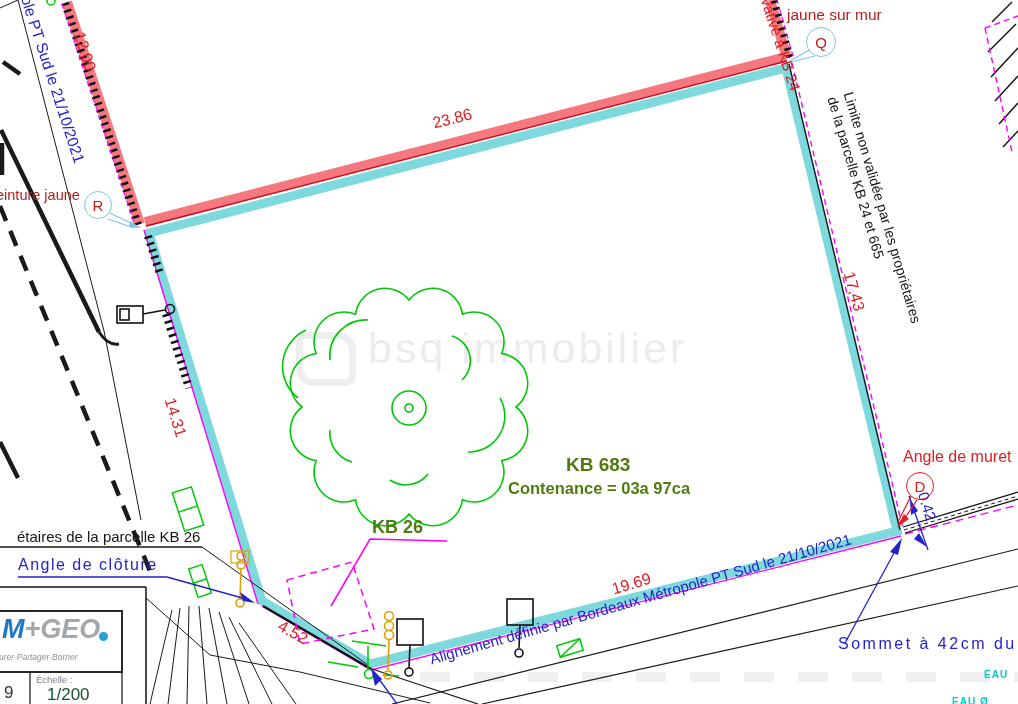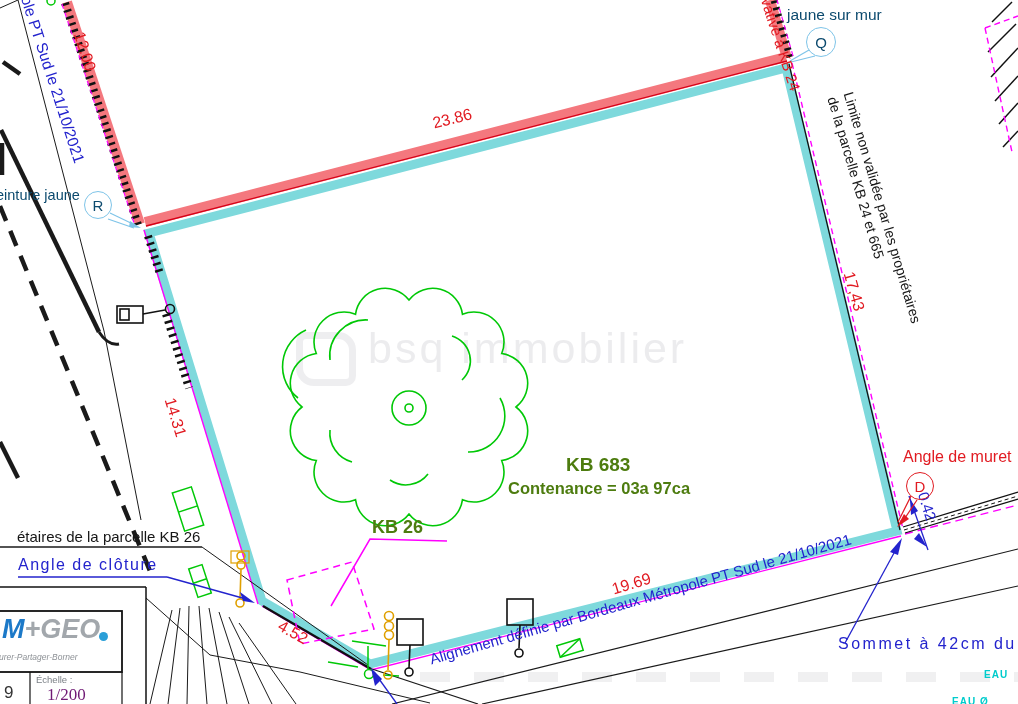--- a/index.html
+++ b/index.html
@@ -4,21 +4,21 @@
 <style>
   html,body{margin:0;padding:0;background:#fff;}
   #canvas{position:relative;width:1018px;height:704px;background:#fff;overflow:hidden;
           font-family:"Liberation Sans",sans-serif;}
   #linework{position:absolute;left:0;top:0;}
   .lbl{position:absolute;white-space:nowrap;transform-origin:0 0;line-height:1.05;}
   .blue{color:#2323cd;}
   .red{color:#e11b22;}
   .mag{color:#4d7c0f;font-weight:bold;}
   .blk{color:#161616;}
-  .lblue{color:#0c4a6e;}
+  .lblue{color:#b91c1c;}
   .cyant{color:#00cccc;}
   .marker{position:absolute;border-radius:50%;display:flex;align-items:center;justify-content:center;
           background:transparent;font-size:15px;}
   .wm{position:absolute;color:rgba(135,138,148,0.16);font-size:43px;letter-spacing:3px;}
   .wm-glyph{position:absolute;width:46px;height:40px;border:7px solid rgba(135,138,148,0.14);
             border-radius:10px 18px 10px 18px;}
 </style>
 </head>
 <body>
 
@@ -254,16 +254,16 @@
   <div class="marker lblue" style="left:84px;top:191px;width:26px;height:26px;border:1.5px solid #7ec4e8;">R</div>
   <div class="marker lblue" style="left:806px;top:27px;width:28px;height:28px;border:1.5px solid #7ec4e8;">Q</div>
   <div class="marker red" style="left:906px;top:472px;width:26px;height:26px;border:1.5px solid #e11b22;">D</div>
 
   <div>
     <div class="lbl" style="left:2px;top:615px;font-size:27px;font-style:italic;font-weight:900;"><span style="color:#1c79c8;">M</span><span style="color:#a2a7ac;">+</span><span style="color:#a2a7ac;">GEO</span></div>
     <div style="position:absolute;left:99px;top:632px;width:9px;height:9px;border-radius:50%;background:#2a9fd8;"></div>
     <div class="lbl" style="left:-10px;top:653px;font-size:8.5px;font-style:italic;color:#8d9196;">esurer-Partager-Borner</div>
     <div class="lbl" style="left:4px;top:684px;font-size:17px;color:#333;">9</div>
     <div class="lbl" style="left:36px;top:675px;font-size:9.5px;color:#7a7f85;">Échelle :</div>
-    <div class="lbl" style="left:47px;top:686px;font-size:17px;color:#701a75;font-family:Liberation Serif, serif;">1/200</div>
+    <div class="lbl" style="left:47px;top:686px;font-size:17px;color:#14532d;">1/200</div>
   </div>
 
 </div>
 
 </body></html>

